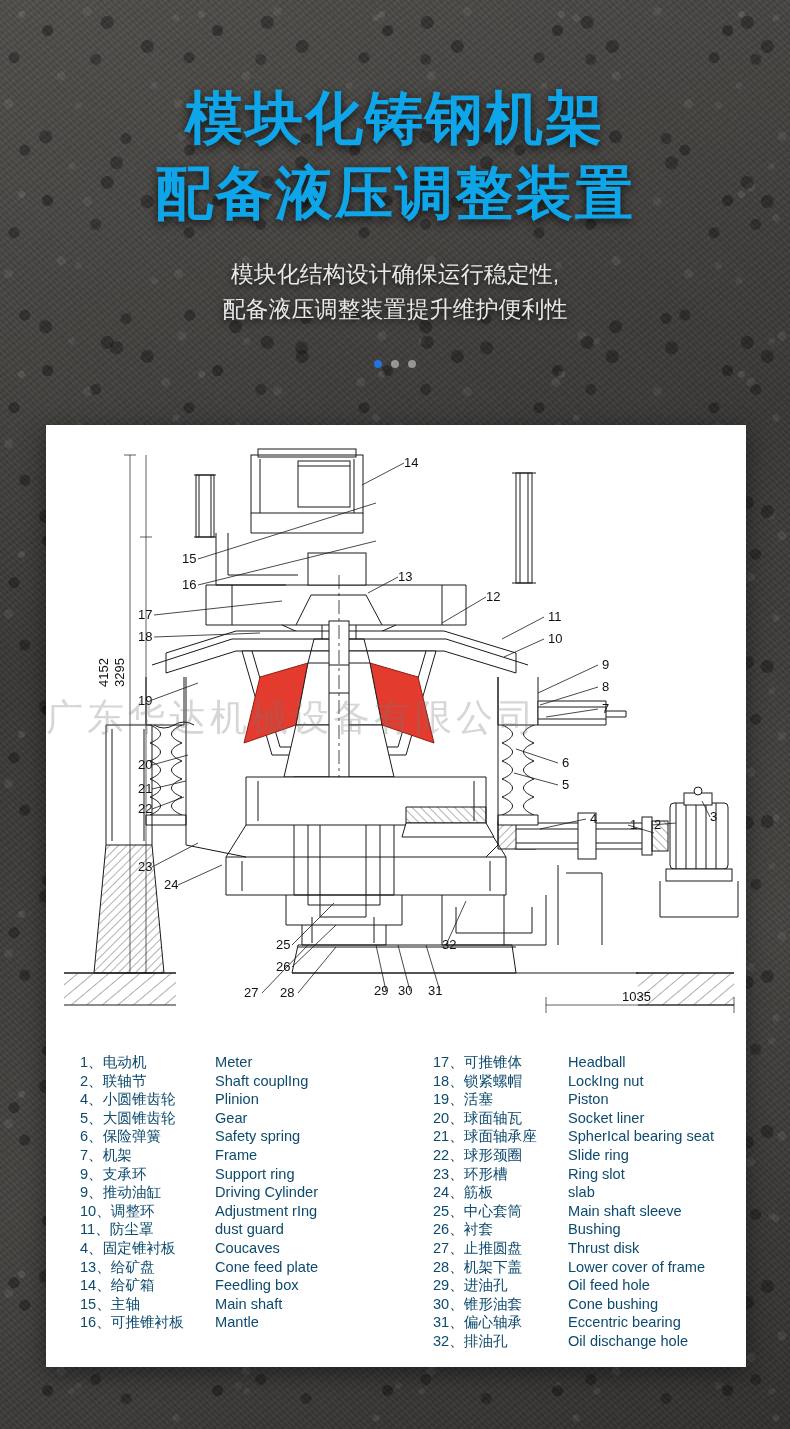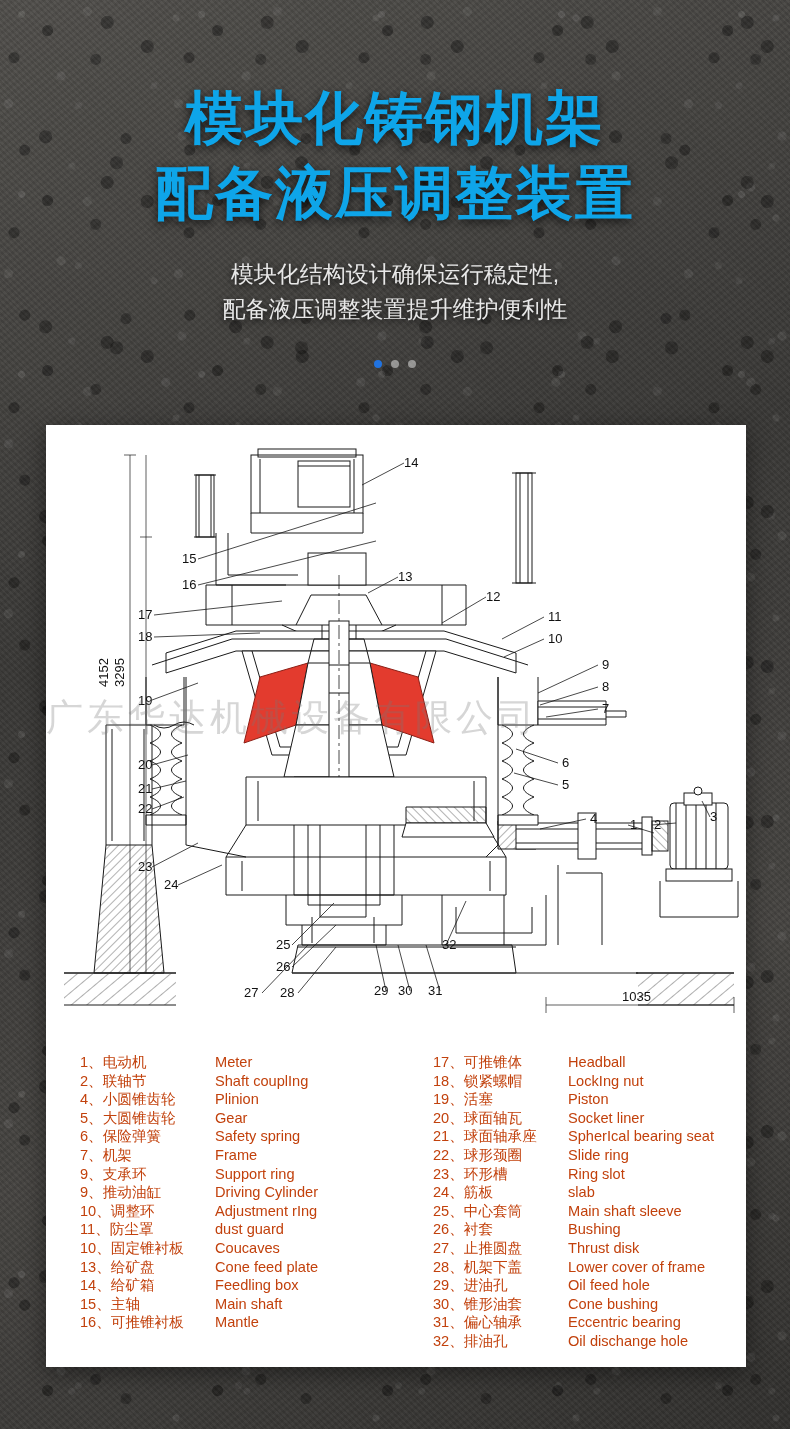--- a/index.html
+++ b/index.html
@@ -138,21 +138,21 @@
   
   .legend {
     position: absolute;
     top: 622px;
     left: 0;
     width: 720px;
     height: 320px;
     display: flex;
     padding: 6px 24px 4px 34px;
     font-size: 14.6px;
-    color: #c2410c;
+    color: #0c4a6e;
   }
   .legend-col {
     flex: 1 1 50%;
   }
   .legend-col.right { padding-left: 22px; }
   .legend-row {
     display: flex;
     line-height: 18.6px;
     white-space: nowrap;
   }
@@ -449,21 +449,21 @@
           </div>
         <div class="legend-row">
             <span class="legend-cn">10、调整环</span>
             <span class="legend-en">Adjustment rIng</span>
           </div>
         <div class="legend-row">
             <span class="legend-cn">11、防尘罩</span>
             <span class="legend-en">dust guard</span>
           </div>
         <div class="legend-row">
-            <span class="legend-cn">10、固定锥衬板</span>
+            <span class="legend-cn">4、固定锥衬板</span>
             <span class="legend-en">Coucaves</span>
           </div>
         <div class="legend-row">
             <span class="legend-cn">13、给矿盘</span>
             <span class="legend-en">Cone feed plate</span>
           </div>
         <div class="legend-row">
             <span class="legend-cn">14、给矿箱</span>
             <span class="legend-en">Feedling box</span>
           </div>

